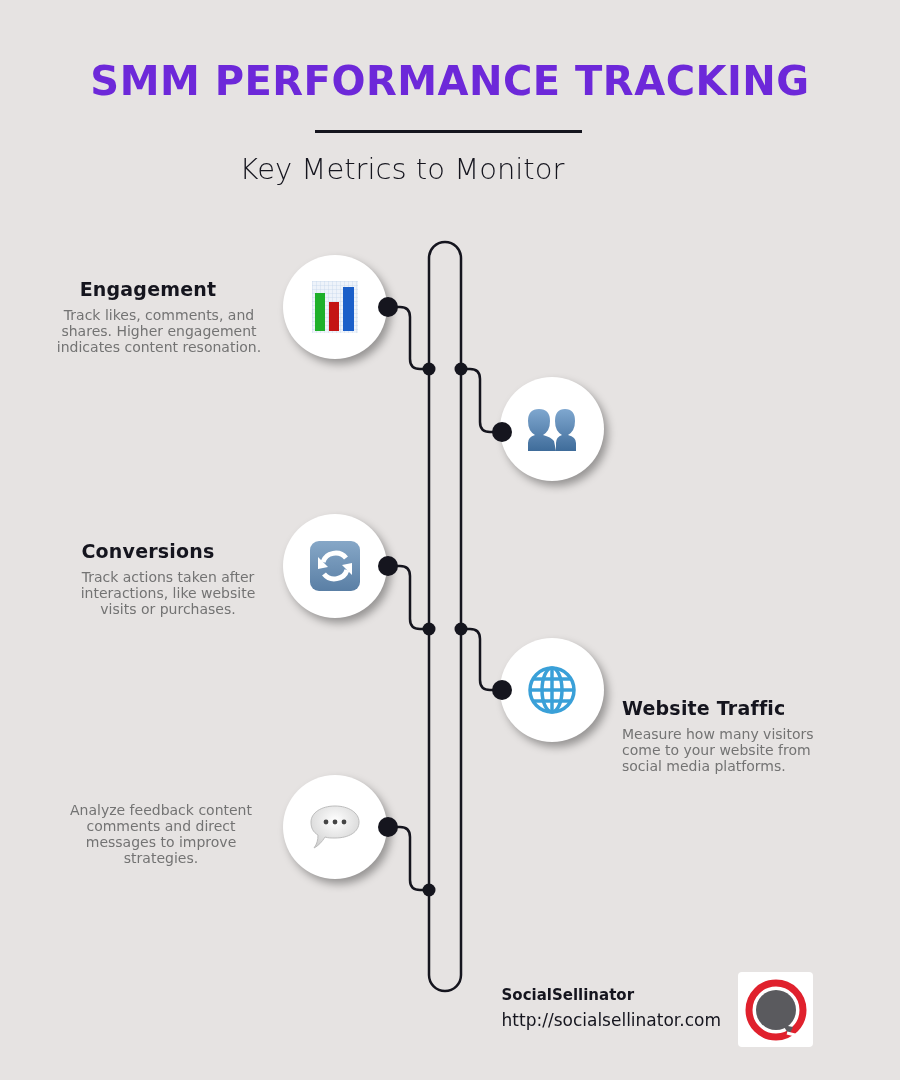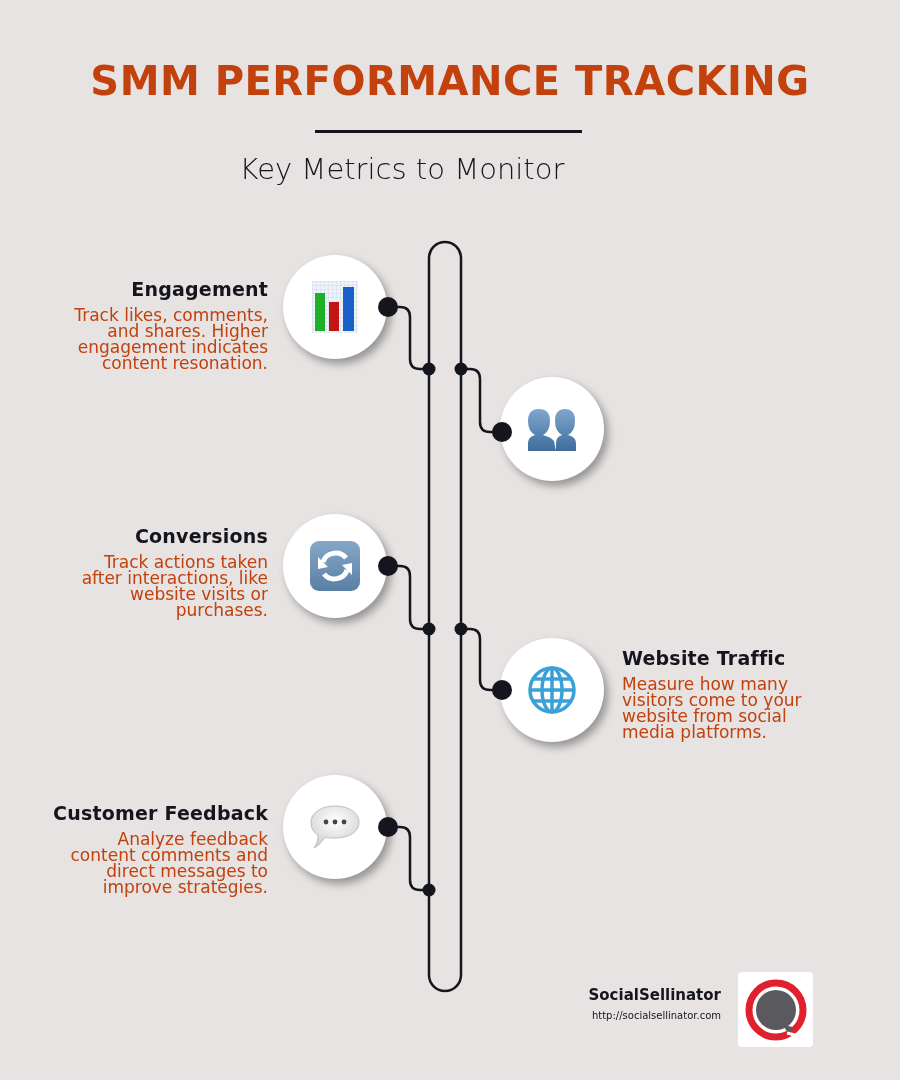--- a/index.html
+++ b/index.html
@@ -8,62 +8,62 @@
     background: #e6e3e2;
     position: relative; overflow: hidden;
     font-family: "DejaVu Sans", sans-serif;
     color: #15151e;
   }
   .title {
     position: absolute; left: 0; width: 900px; top: 58px;
     text-align: center;
     font-family: "DejaVu Sans", sans-serif;
     font-weight: bold; font-size: 40px; letter-spacing: 0.5px;
-    color: #c2410c;
+    color: #6d28d9;
   }
   .title-rule {
     position: absolute; left: 315px; top: 130px; width: 267px; height: 3px;
     background: #15151e;
   }
   .subtitle {
     position: absolute; left: 0; width: 804px; top: 152px;
     text-align: center;
     font-family: "DejaVu Sans", sans-serif; font-weight: 300;
     font-size: 29px; color: #15151e;
   }
   svg.connectors { position: absolute; left: 0; top: 0; }
   .node {
     position: absolute; width: 104px; height: 104px; border-radius: 50%;
     background: #ffffff;
     box-shadow: 4px 5px 8px rgba(0,0,0,0.35);
     display: flex; align-items: center; justify-content: center;
   }
   .node svg { display: block; }
   .item { position: absolute; }
-  .item.left { text-align: right; }
+  .item.left { text-align: center; }
   .item.right { text-align: left; }
   .item h3 {
     margin: 0 0 7px 0;
     font-family: "DejaVu Sans", sans-serif; font-weight: bold;
     font-size: 19px; color: #15151e; letter-spacing: 0.2px;
   }
   .item p {
     margin: 0;
     font-family: "DejaVu Sans", sans-serif;
-    font-size: 17px; line-height: 16px; color: #c2410c;
+    font-size: 14px; line-height: 16px; color: #737373;
   }
   .brand {
-    position: absolute; right: 179px; top: 986px; text-align: right;
+    position: absolute; right: 179px; top: 986px; 
   }
   .brand .name {
     font-family: "DejaVu Sans", sans-serif; font-weight: bold;
     font-size: 15px; color: #15151e;
   }
   .brand .url {
-    font-family: "DejaVu Sans", sans-serif; font-size: 10px;
+    font-family: "DejaVu Sans", sans-serif; font-size: 17px;
     color: #15151e; margin-top: 6px;
   }
   .logo {
     position: absolute; left: 738px; top: 972px; width: 75px; height: 75px;
     background: #ffffff; border-radius: 4px;
     display: flex; align-items: center; justify-content: center;
   }
 </style>
 </head>
 <body>
@@ -174,32 +174,31 @@
 <div class="node" style="left:378px; top:817px; width:20px; height:20px; box-shadow:none; background:#15151e;"></div>
 
 <div class="item left" style="right:632px; top:278px; width:240px;">
   <h3>Engagement</h3>
   <p style="width:218px; margin-left:auto;">Track likes, comments, and shares. Higher engagement indicates content resonation.</p>
 </div>
 
 <div class="item right" style="left:622px; top:399px; width:230px;">
 </div>
 
-<div class="item left" style="right:632px; top:525px; width:240px;">
+<div class="item left" style="right:632px; top:540px; width:240px;">
   <h3>Conversions</h3>
   <p style="width:200px; margin-left:auto;">Track actions taken after interactions, like website visits or purchases.</p>
 </div>
 
-<div class="item right" style="left:622px; top:647px; width:230px;">
+<div class="item right" style="left:622px; top:697px; width:230px;">
   <h3>Website Traffic</h3>
   <p style="width:222px;">Measure how many visitors come to your website from social media platforms.</p>
 </div>
 
 <div class="item left" style="right:632px; top:802px; width:240px;">
-  <h3>Customer Feedback</h3>
   <p style="width:214px; margin-left:auto;">Analyze feedback content comments and direct messages to improve strategies.</p>
 </div>
 
 <div class="brand">
   <div class="name">SocialSellinator</div>
   <div class="url">http://socialsellinator.com</div>
 </div>
 <div class="logo">
   <svg width="66" height="66" viewBox="0 0 66 66">
     <circle cx="33" cy="33" r="27" fill="none" stroke="#e0212d" stroke-width="7"></circle>

